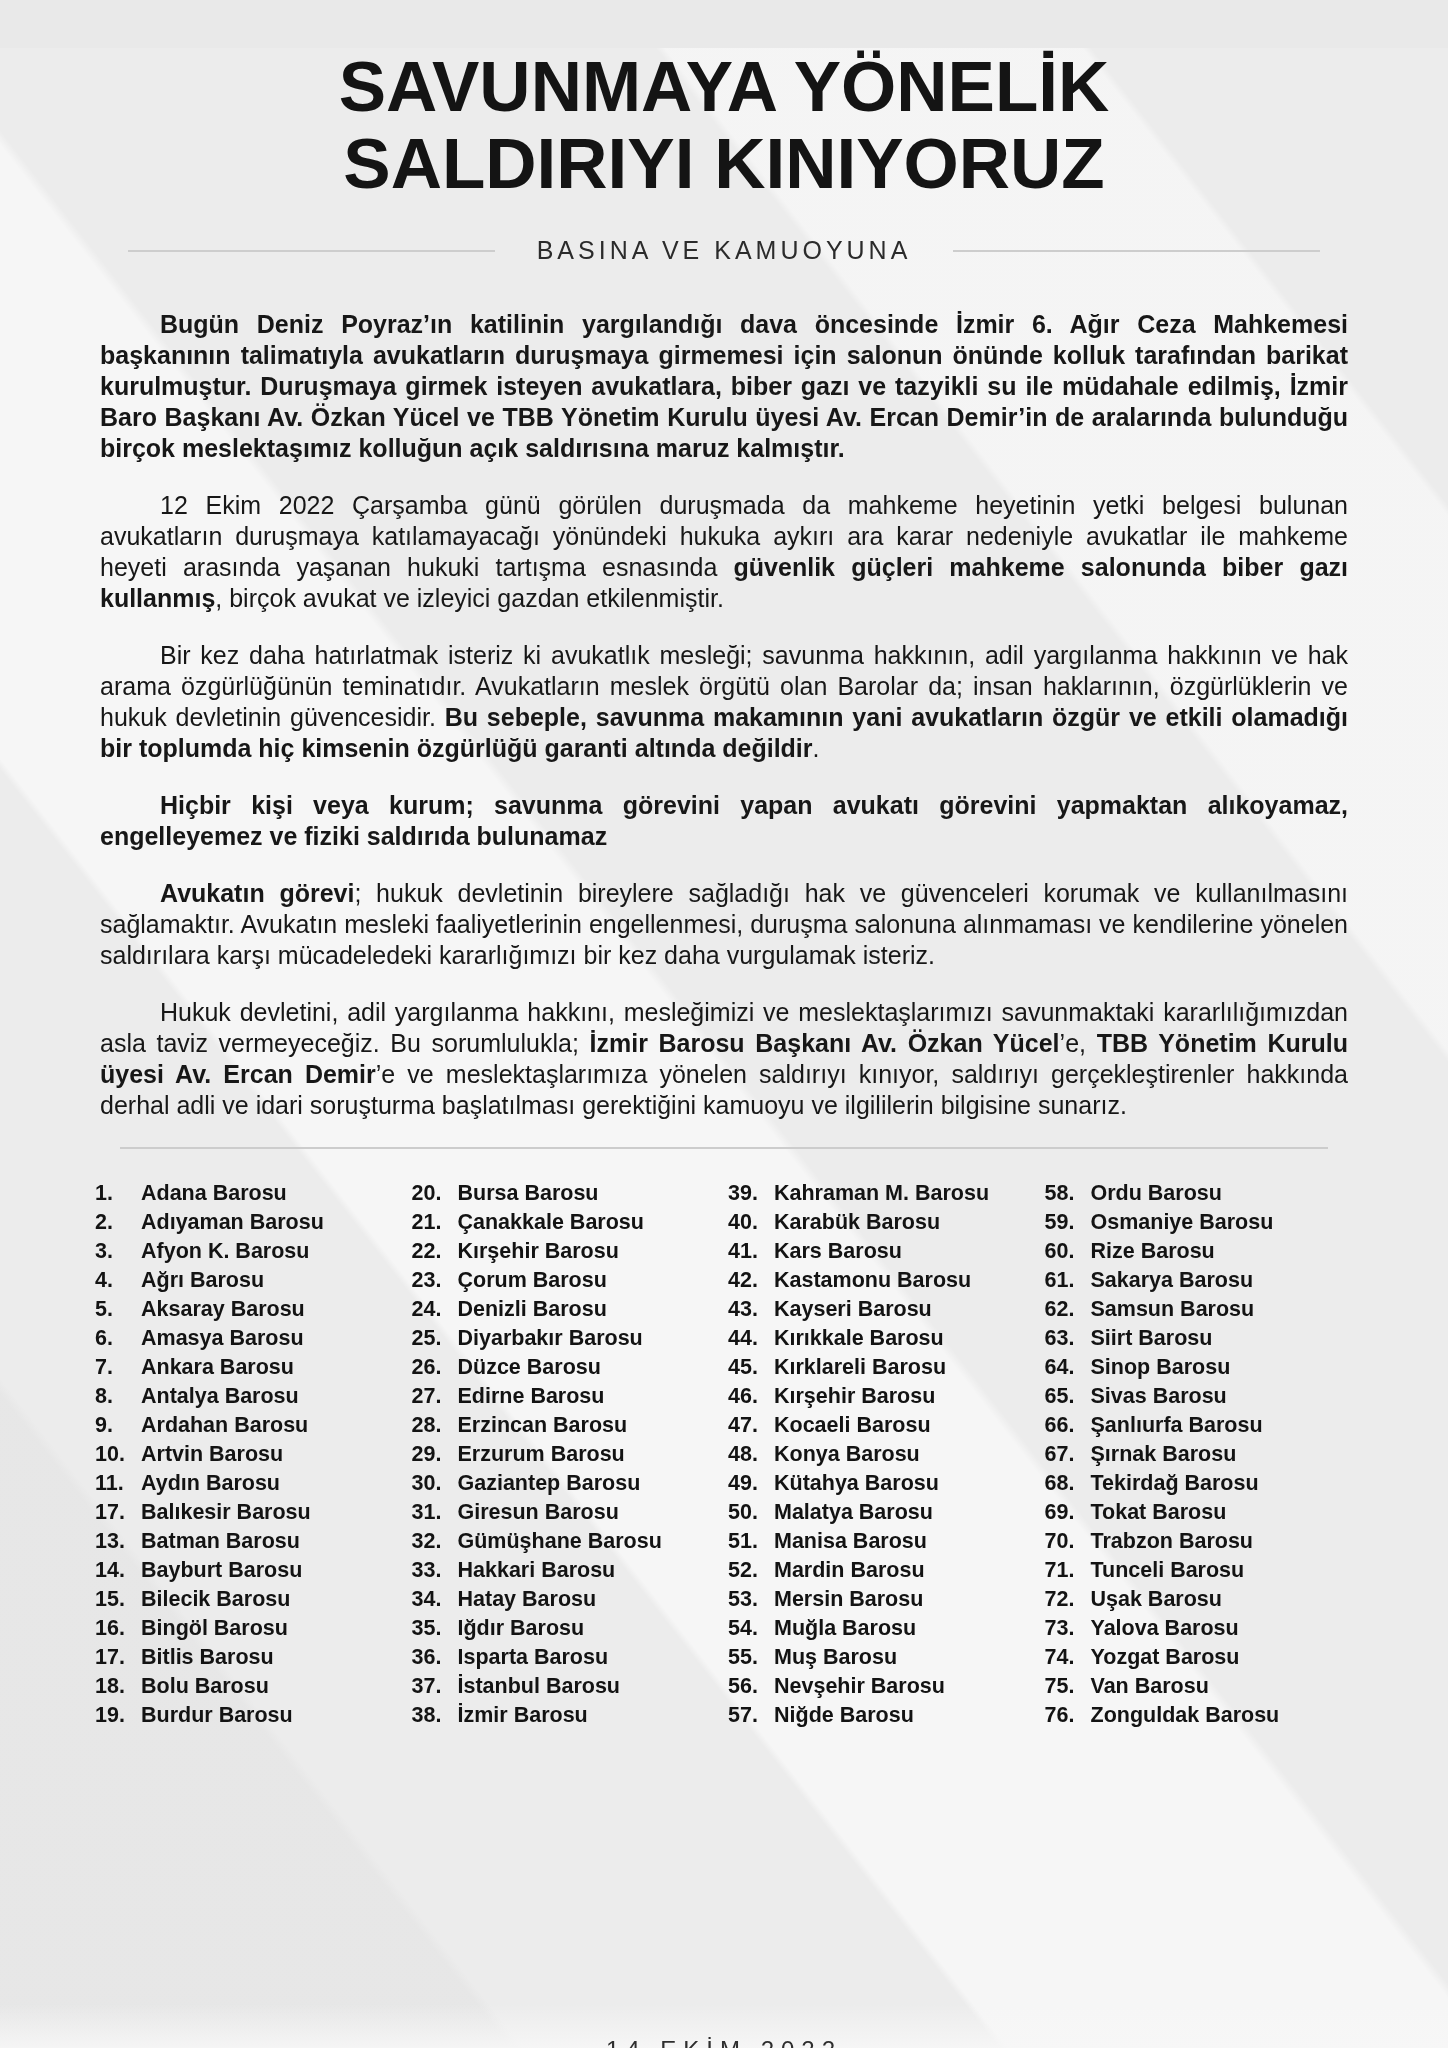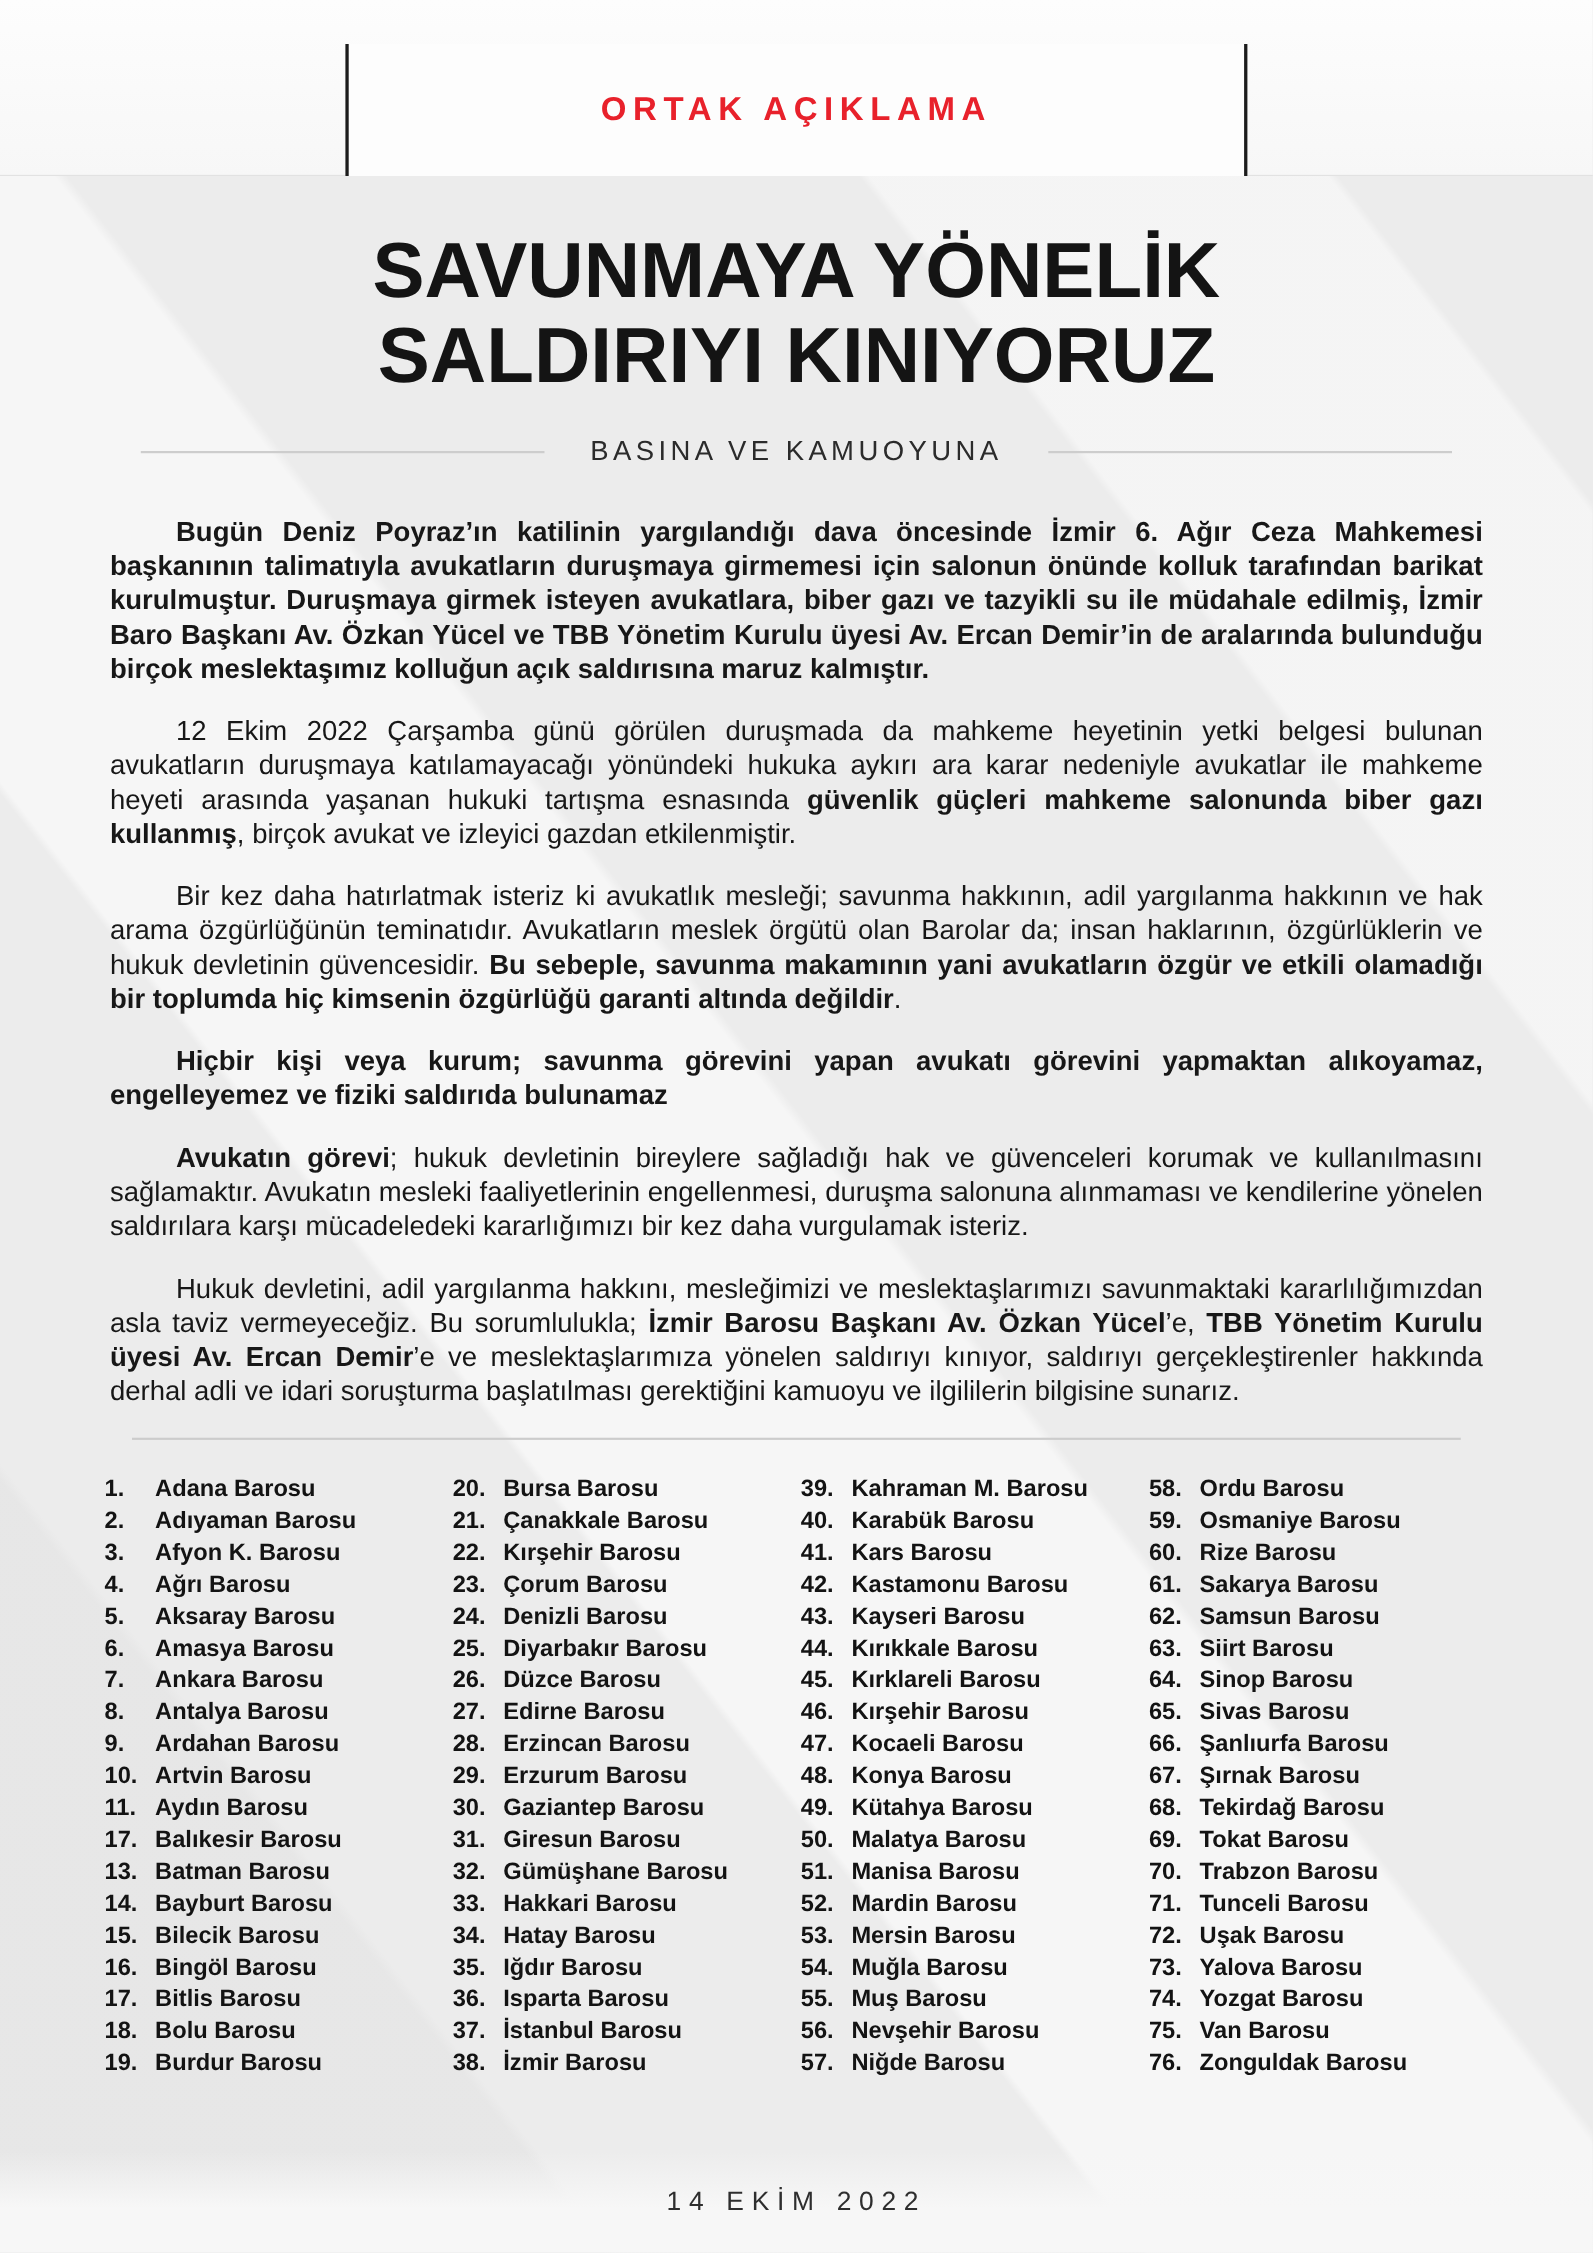--- a/index.html
+++ b/index.html
@@ -112,25 +112,20 @@
     font-size: 24px;
     letter-spacing: 7px;
     color: #2e2e2e;
   }
 </style>
 </head>
 <body>
 
 <div class="page">
 
-  <header class="top-band">
-    <div class="kicker-box">
-      <span class="kicker">ORTAK AÇIKLAMA</span>
-    </div>
-  </header>
 
   <h1 class="title">
     <span>SAVUNMAYA YÖNELİK</span>
     <span>SALDIRIYI KINIYORUZ</span>
   </h1>
 
   <div class="subtitle-row">
     <span class="rule"></span>
     <span class="subtitle">BASINA VE KAMUOYUNA</span>
     <span class="rule"></span>

